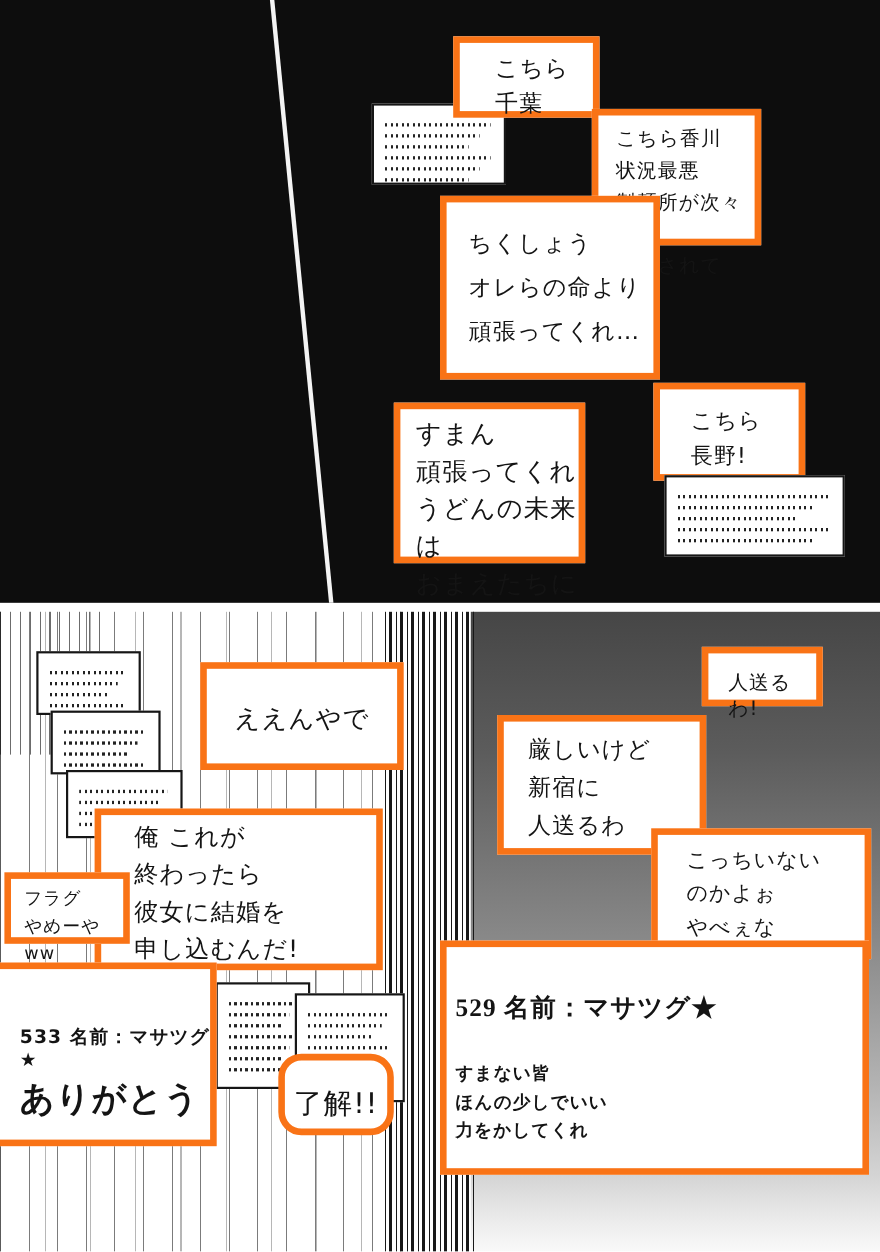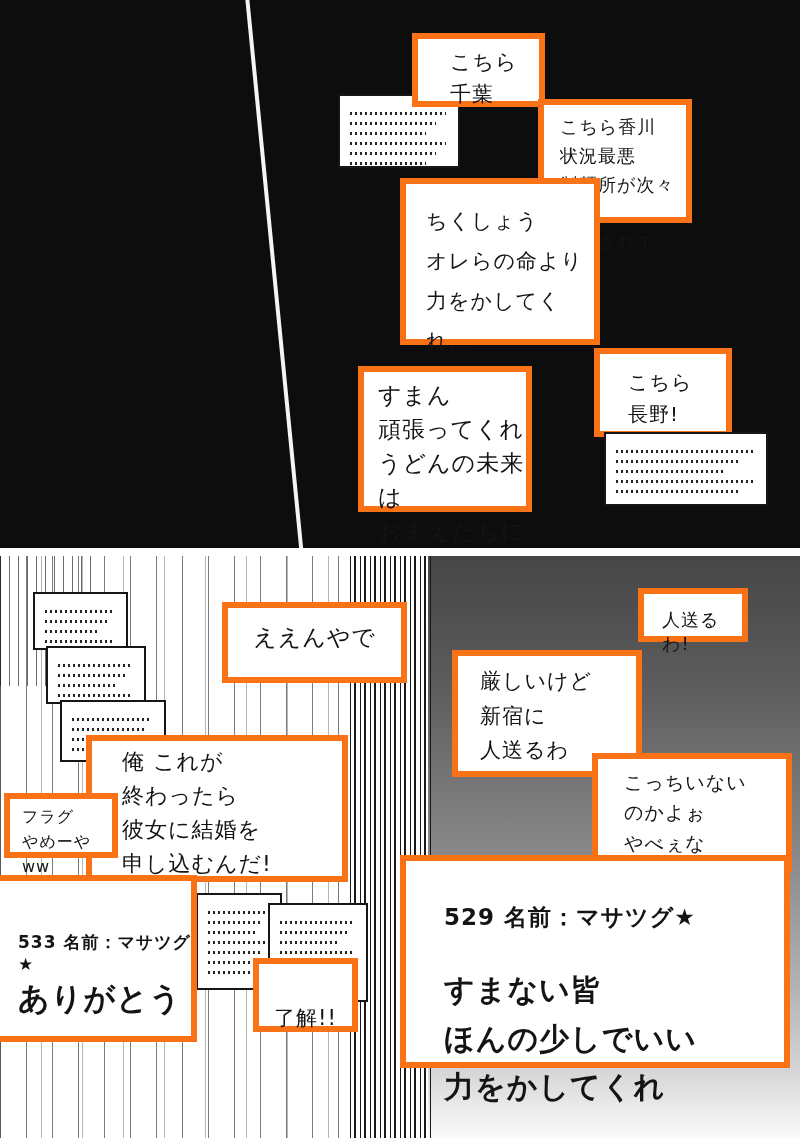--- a/index.html
+++ b/index.html
@@ -56,21 +56,21 @@
     <div class="note" style="left:412px;top:33px;width:133px;height:74px;font-size:21px;line-height:1.5;padding:8px 0 0 32px;">こちら
 千葉</div>
 
     <div class="note" style="left:538px;top:99px;width:154px;height:124px;font-size:18px;line-height:1.6;padding:8px 0 0 16px;">こちら香川
 状況最悪
 製麺所が次々と
 破壊されてる!!</div>
 
     <div class="note" style="left:400px;top:178px;width:200px;height:167px;font-size:21px;line-height:1.9;padding:18px 0 0 20px;">ちくしょう
 オレらの命より
-力をかしてくれ…</div>
+頑張ってくれ…</div>
 
 
     <div class="note" style="left:594px;top:348px;width:138px;height:89px;font-size:20px;line-height:1.6;padding:12px 0 0 28px;">こちら
 長野!</div>
 
     <div class="note" style="left:358px;top:366px;width:174px;height:146px;font-size:23px;line-height:1.48;padding:6px 0 0 14px;">すまん
 頑張ってくれ
 うどんの未来は
 おまえたちに
 かかってる</div>
@@ -102,21 +102,21 @@
         <div class="sline" style="width: 78%;"></div>
         <div class="sline" style="width: 98%;"></div>
       </div>
     <div class="scribble" style="left:60px;top:144px;width:106px;height:62px;">
         <div class="sline" style="width: 98%;"></div>
         <div class="sline" style="width: 88%;"></div>
         <div class="sline" style="width: 78%;"></div>
         <div class="sline" style="width: 98%;"></div>
       </div>
 
-    <div class="note center" style="left:182px;top:46px;width:185px;height:81px;font-size:23px;padding-top:14px;margin-left:40px;">ええんやで</div>
+    <div class="note center" style="left:182px;top:46px;width:185px;height:98px;font-size:23px;padding-top:30px;">ええんやで</div>
 
     <div class="note" style="left:638px;top:32px;width:110px;height:54px;font-size:18px;padding:14px 0 0 18px;">人送るわ!</div>
 
     <div class="note" style="left:86px;top:179px;width:262px;height:147px;font-size:22px;line-height:1.55;padding:4px 0 0 30px;">俺 これが
 終わったら
 彼女に結婚を
 申し込むんだ!</div>
 
     <div class="note" style="left:452px;top:94px;width:190px;height:127px;font-size:21px;line-height:1.65;padding:8px 0 0 22px;">厳しいけど
 新宿に
@@ -146,22 +146,22 @@
         <div class="sline" style="width: 88%;"></div>
         <div class="sline" style="width: 78%;"></div>
         <div class="sline" style="width: 98%;"></div>
       </div>
 
     <div class="note post-col" style="left:-8px;top:319px;width:205px;height:167px;padding:0 0 16px 20px;">
       <div style="font-size:17px;font-weight:700;margin-bottom:4px;">533 名前：マサツグ★</div>
       <div style="font-size:31px;font-weight:700;">ありがとう</div>
     </div>
 
-    <div class="note" style="left:400px;top:299px;width:390px;height:213px;padding:22px 0 0 38px;">
+    <div class="note" style="left:400px;top:299px;width:390px;height:213px;padding:22px 0 0 8px;font-family:Liberation Serif, serif;">
       <div style="font-size:23px;font-weight:700;margin-bottom:14px;">529 名前：マサツグ★</div>
-      <div style="font-size:30px;font-weight:700;line-height:1.62;white-space:pre-line;">すまない皆
+      <div style="font-size:16px;font-weight:700;line-height:1.62;white-space:pre-line;">すまない皆
 ほんの少しでいい
 力をかしてくれ</div>
     </div>
 
-    <div class="note center" style="left:253px;top:402px;width:105px;height:74px;font-size:21px;padding-top:40px;">了解!!</div>
+    <div class="note center" style="left:253px;top:402px;width:105px;height:74px;font-size:26px;padding-top:22px;border-radius:21px;">了解!!</div>
   </div>
 </div>
 
 </body></html>

